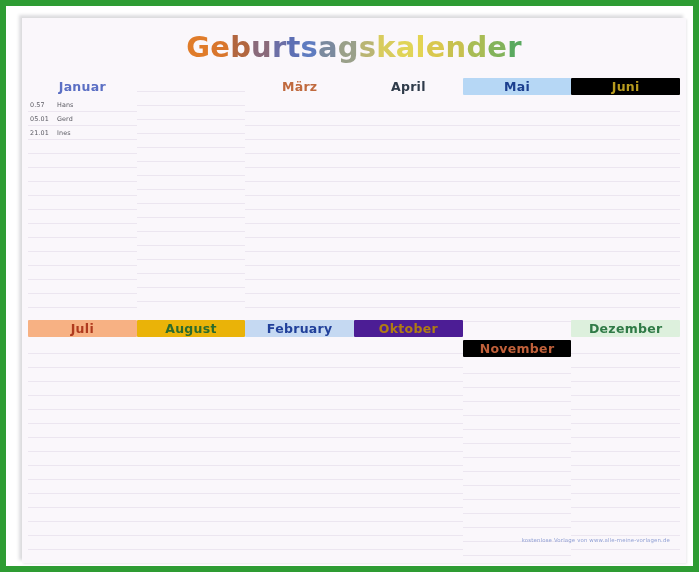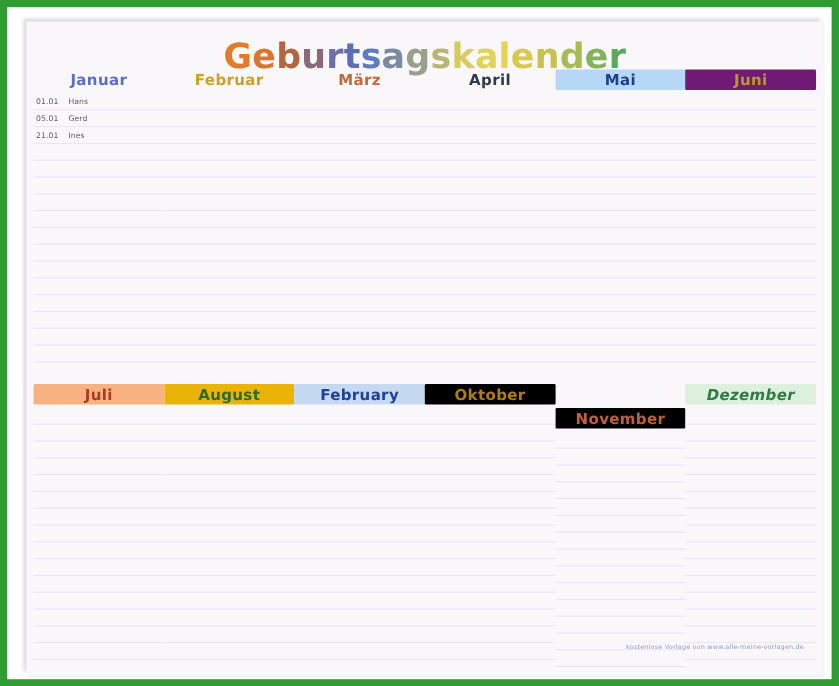--- a/index.html
+++ b/index.html
@@ -63,21 +63,21 @@
   #page-title span { display: inline; }
 
   
   .half-block {
     position: absolute;
     left: 6px;
     width: 652px;
     display: flex;
     flex-direction: row;
   }
-  #half-1 { top: 40px; }
+  #half-1 { top: 60px; }
   #half-2 { top: 302px; }
 
   .month-col {
     width: 110px;
     margin-right: 0px;
     position: relative;
   }
   .month-col + .month-col { margin-left: 0px; }
 
   .month-head {
@@ -139,21 +139,21 @@
 
   <div id="page-card">
 
     <div id="page-title"><span style="color: rgb(224, 124, 42);">G</span><span style="color: rgb(217, 118, 44);">e</span><span style="color: rgb(178, 102, 63);">b</span><span style="color: rgb(138, 106, 122);">u</span><span style="color: rgb(109, 111, 166);">r</span><span style="color: rgb(93, 111, 180);">t</span><span style="color: rgb(95, 124, 192);">s</span><span style="color: rgb(123, 138, 158);">a</span><span style="color: rgb(154, 160, 138);">g</span><span style="color: rgb(185, 181, 115);">s</span><span style="color: rgb(216, 204, 94);">k</span><span style="color: rgb(224, 212, 87);">a</span><span style="color: rgb(227, 212, 82);">l</span><span style="color: rgb(217, 200, 78);">e</span><span style="color: rgb(199, 193, 79);">n</span><span style="color: rgb(168, 188, 85);">d</span><span style="color: rgb(131, 179, 91);">e</span><span style="color: rgb(90, 169, 95);">r</span></div>
 
     <div class="half-block" id="half-1">
         <div class="month-col">
           <div class="month-head" style="color: rgb(91, 111, 196); background: transparent;">Januar</div>
           <div class="month-rows">
             <div class="cal-row">
-              <span class="rdate">01.01</span>
+              <span class="rdate">0.57</span>
               <span class="rname">Hans</span>
             </div>
             <div class="cal-row">
               <span class="rdate">05.01</span>
               <span class="rname">Gerd</span>
             </div>
             <div class="cal-row">
               <span class="rdate">21.01</span>
               <span class="rname">Ines</span>
             </div>
@@ -205,21 +205,20 @@
               <span class="rdate"></span>
               <span class="rname"></span>
             </div>
             <div class="cal-row">
               <span class="rdate"></span>
               <span class="rname"></span>
             </div>
           </div>
         </div>
         <div class="month-col">
-          <div class="month-head" style="color: rgb(201, 162, 39); background: transparent;">Februar</div>
           <div class="month-rows">
             <div class="cal-row">
               <span class="rdate"></span>
               <span class="rname"></span>
             </div>
             <div class="cal-row">
               <span class="rdate"></span>
               <span class="rname"></span>
             </div>
             <div class="cal-row">
@@ -481,21 +480,21 @@
               <span class="rdate"></span>
               <span class="rname"></span>
             </div>
             <div class="cal-row">
               <span class="rdate"></span>
               <span class="rname"></span>
             </div>
           </div>
         </div>
         <div class="month-col">
-          <div class="month-head" style="color: rgb(184, 155, 30); background: #701a75;">Juni</div>
+          <div class="month-head" style="color: rgb(184, 155, 30); background: #000000;">Juni</div>
           <div class="month-rows">
             <div class="cal-row">
               <span class="rdate"></span>
               <span class="rname"></span>
             </div>
             <div class="cal-row">
               <span class="rdate"></span>
               <span class="rname"></span>
             </div>
             <div class="cal-row">
@@ -759,21 +758,21 @@
               <span class="rdate"></span>
               <span class="rname"></span>
             </div>
             <div class="cal-row">
               <span class="rdate"></span>
               <span class="rname"></span>
             </div>
           </div>
         </div>
         <div class="month-col">
-          <div class="month-head" style="color: rgb(176, 125, 18); background: #000000;">Oktober</div>
+          <div class="month-head" style="color: rgb(176, 125, 18); background: #4c1d95;">Oktober</div>
           <div class="month-rows">
             <div class="cal-row">
               <span class="rdate"></span>
               <span class="rname"></span>
             </div>
             <div class="cal-row">
               <span class="rdate"></span>
               <span class="rname"></span>
             </div>
             <div class="cal-row">
@@ -897,21 +896,21 @@
               <span class="rdate"></span>
               <span class="rname"></span>
             </div>
             <div class="cal-row">
               <span class="rdate"></span>
               <span class="rname"></span>
             </div>
           </div>
         </div>
         <div class="month-col">
-          <div class="month-head" style="color: rgb(47, 122, 70); background: rgb(221, 240, 221); font-style: italic;">Dezember</div>
+          <div class="month-head" style="color: rgb(47, 122, 70); background: rgb(221, 240, 221);">Dezember</div>
           <div class="month-rows">
             <div class="cal-row">
               <span class="rdate"></span>
               <span class="rname"></span>
             </div>
             <div class="cal-row">
               <span class="rdate"></span>
               <span class="rname"></span>
             </div>
             <div class="cal-row">

